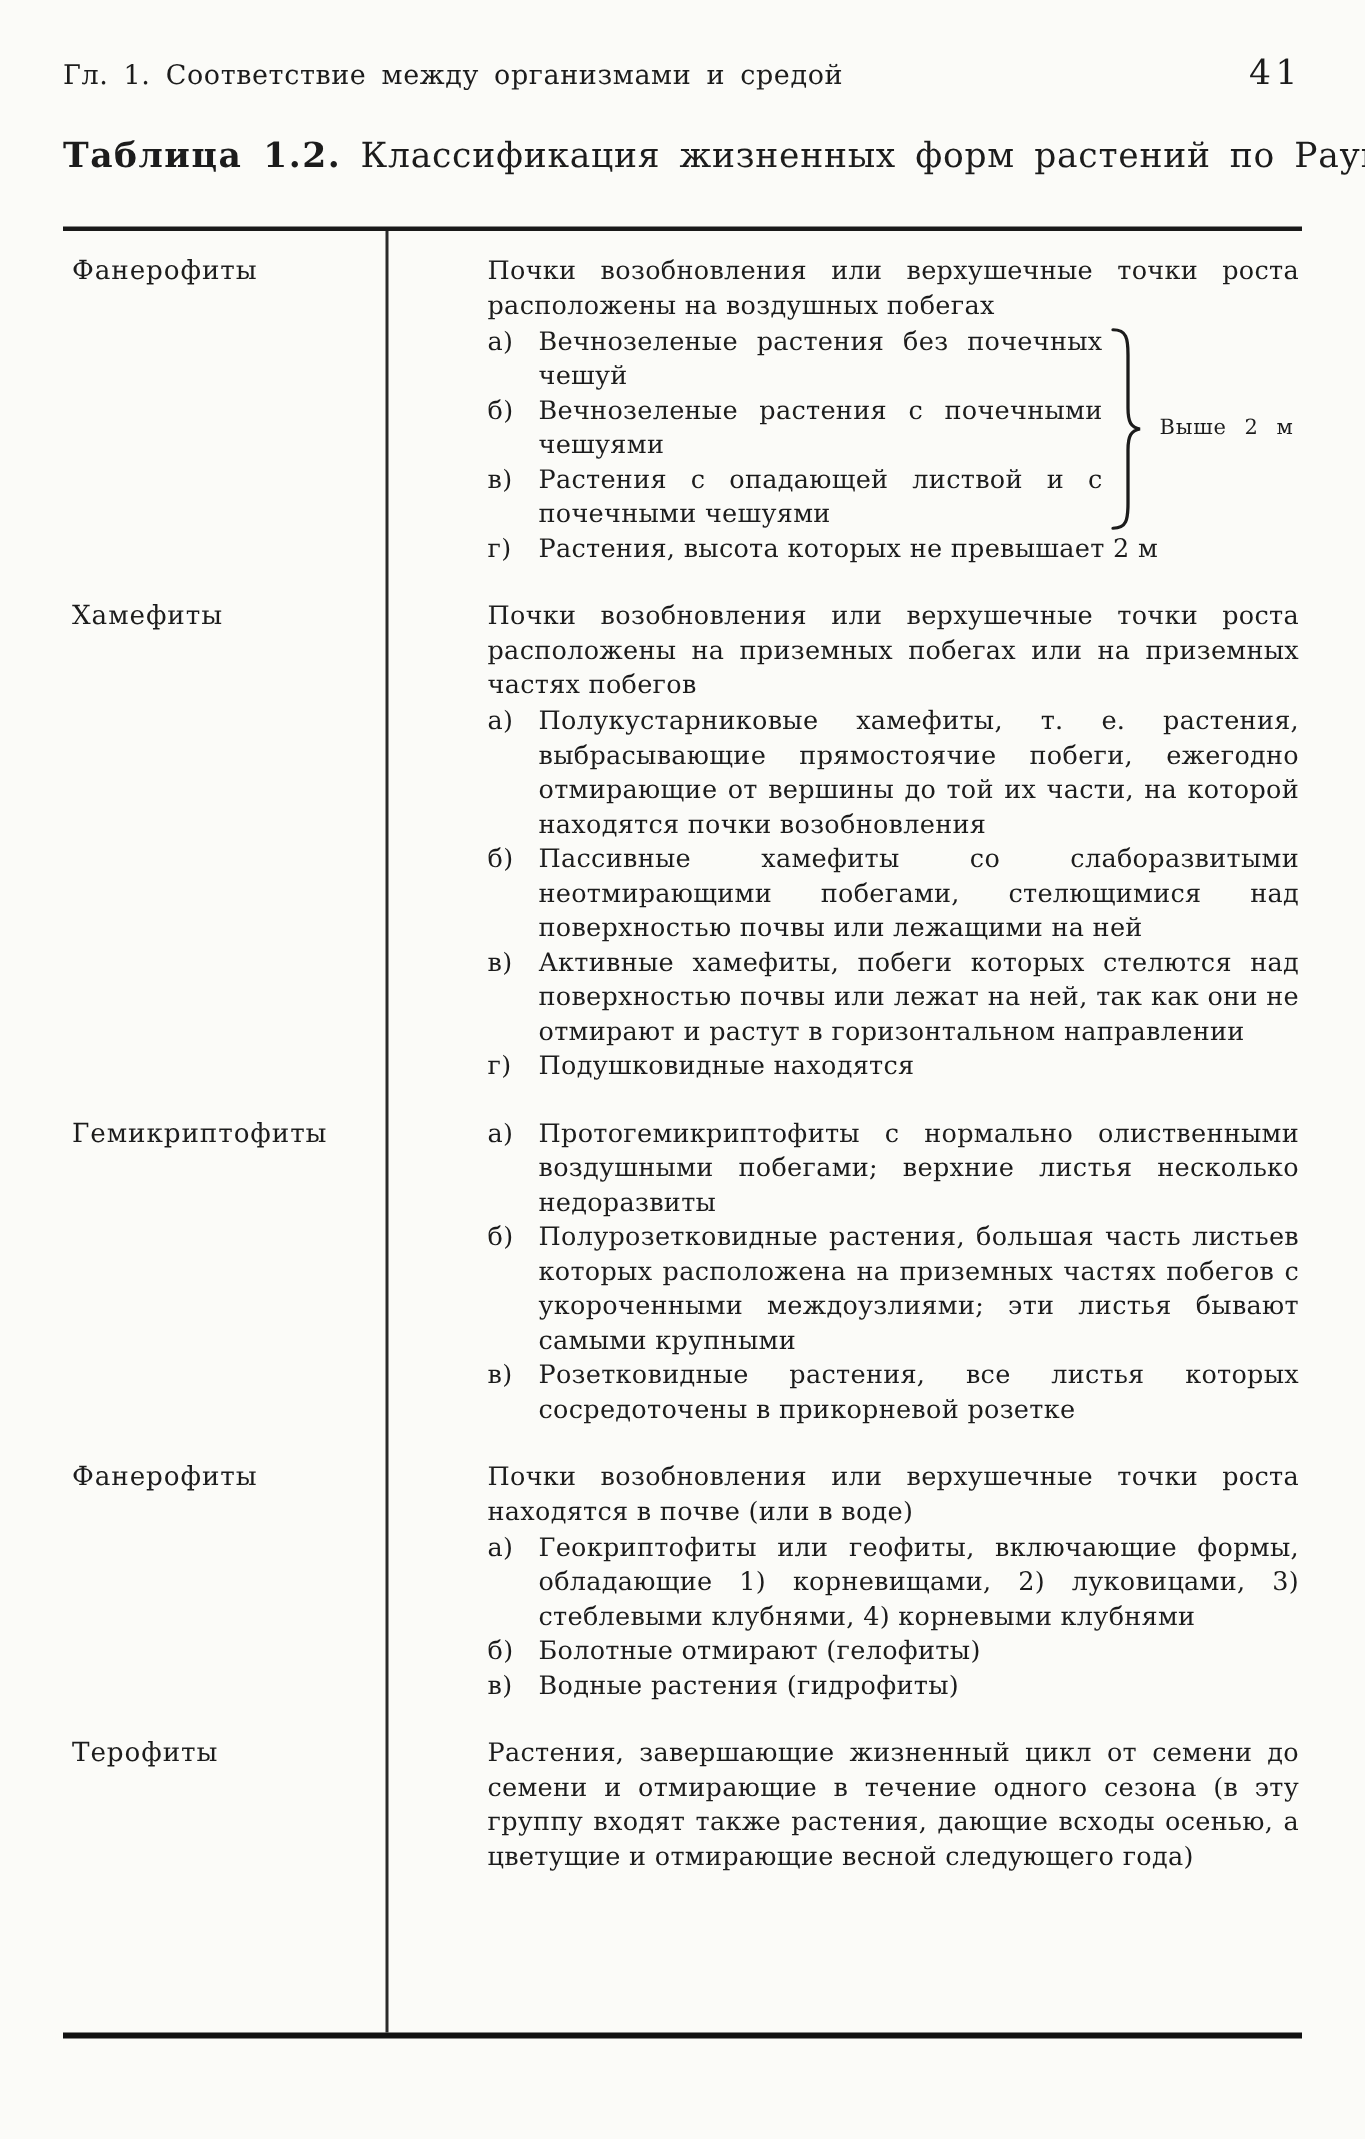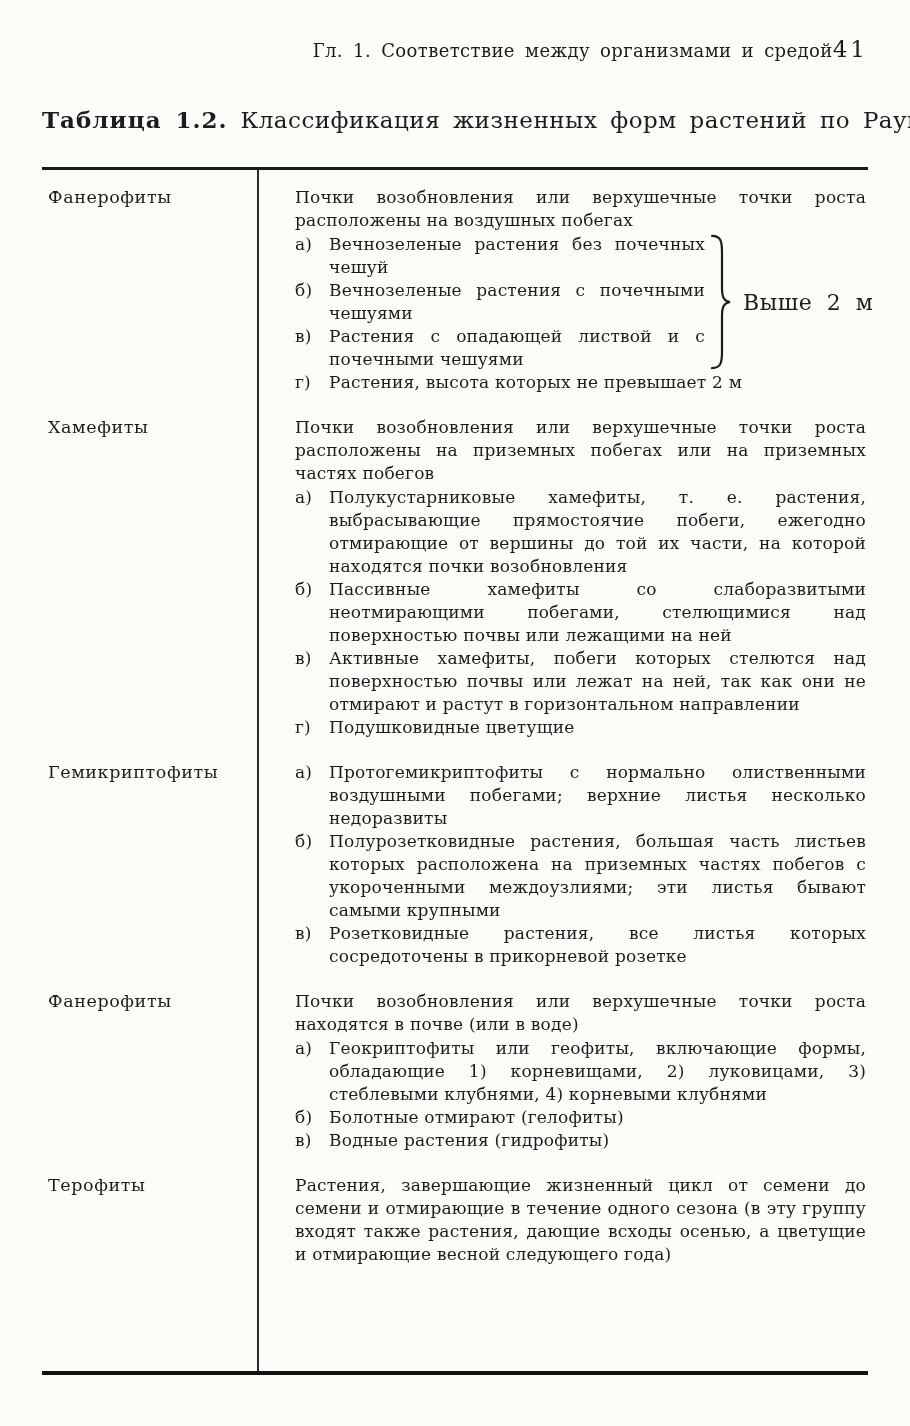--- a/index.html
+++ b/index.html
@@ -8,23 +8,23 @@
     background: #fbfbf8;
     color: #1c1c1c;
     font-family: "DejaVu Serif", "Liberation Serif", serif;
     position: relative;
     overflow: hidden;
   }
   .page { padding: 36px 42px 0 42px; }
 
   
   .running-head {
-    display: flex; justify-content: flex-end; align-items: baseline;
+    display: flex; justify-content: space-between; align-items: baseline;
     font-size: 18px; word-spacing: 4px; letter-spacing: 0.4px;
-    margin-bottom: 44px;
+    margin-bottom: 28px;
   }
   .page-num { letter-spacing: 3px; font-size: 23px; }
 
   
   .caption {
     font-size: 23px; word-spacing: 5px; letter-spacing: 0.5px;
     margin-bottom: 34px; white-space: nowrap;
   }
   .caption b { font-weight: bold; letter-spacing: 1px; }
 
@@ -34,21 +34,21 @@
     border-top: 3px solid #1a1a1a;
     border-bottom: 4px solid #111;
     min-height: 1208px;
     box-sizing: border-box;
     padding-top: 16px;
   }
   .vdivider {
     position: absolute; left: 215px; top: 0; bottom: 0;
     width: 2px; background: #2a2a2a;
   }
-  .trow { display: flex; margin-bottom: 22px; }
+  .trow { display: flex; margin-bottom: 22px; gap: 30px; }
   .term-cell {
     width: 215px; flex: 0 0 215px;
     padding: 1px 10px 0 6px; box-sizing: border-box;
     font-size: 17.5px; letter-spacing: 0.6px;
   }
   .def-cell {
     flex: 1 1 auto;
     padding-left: 38px; padding-right: 2px;
     font-size: 17px; line-height: 23px;
     letter-spacing: 0.2px;
@@ -61,21 +61,21 @@
   
   .brace-group { position: relative; }
   .braced-items { width: 410px; }
   .brace-wrap {
     position: absolute; left: 414px; top: 1px; bottom: 1px; width: 22px;
   }
   .brace-wrap svg { width: 100%; height: 100%; display: block; }
   .brace-label {
     position: absolute; left: 448px; top: 50%;
     transform: translateY(-50%);
-    white-space: nowrap; font-size: 22px; word-spacing: 7px;
+    white-space: nowrap; font-size: 14px; word-spacing: 7px;
     letter-spacing: 0.5px;
   }
 </style>
 </head>
 <body>
 
 <div class="page">
 
   <div class="running-head">
     <span>Гл. 1. Соответствие между организмами и средой</span>
@@ -134,21 +134,21 @@
         <div class="item">
           <span class="marker">б)</span>
           <span class="itext">Пассивные хамефиты со слаборазвитыми неотмирающими побегами, стелющимися над поверхностью почвы или лежащими на ней</span>
         </div>
         <div class="item">
           <span class="marker">в)</span>
           <span class="itext">Активные хамефиты, побеги которых стелются над поверхностью почвы или лежат на ней, так как они не отмирают и растут в горизонтальном направлении</span>
         </div>
         <div class="item">
           <span class="marker">г)</span>
-          <span class="itext">Подушковидные цветущие</span>
+          <span class="itext">Подушковидные находятся</span>
         </div>
       </div>
     </div>
 
     <div class="trow">
       <div class="term-cell">Гемикриптофиты</div>
       <div class="def-cell">
         <div class="item">
           <span class="marker">а)</span>
           <span class="itext">Протогемикриптофиты с нормально олиственными воздушными побегами; верхние листья несколько недоразвиты</span>

